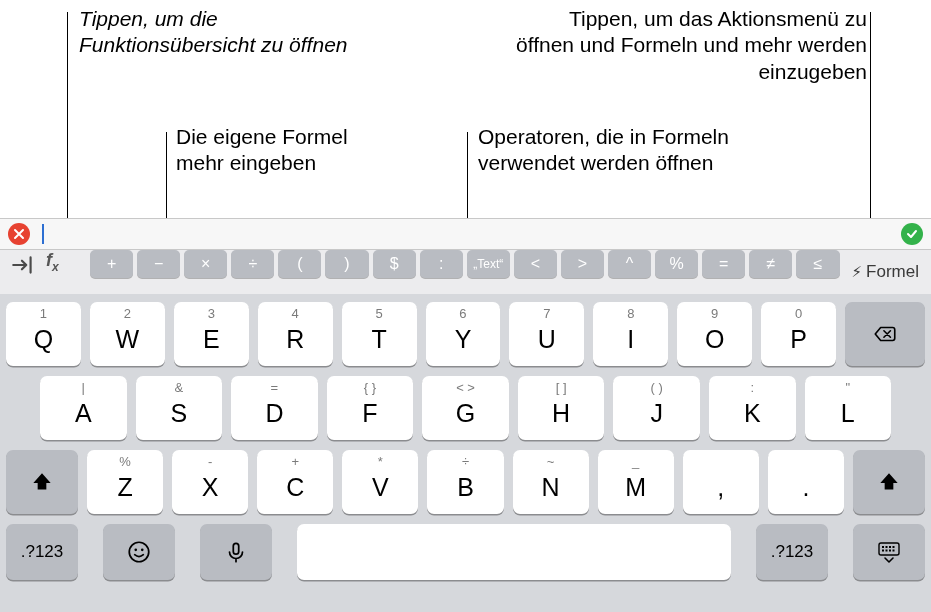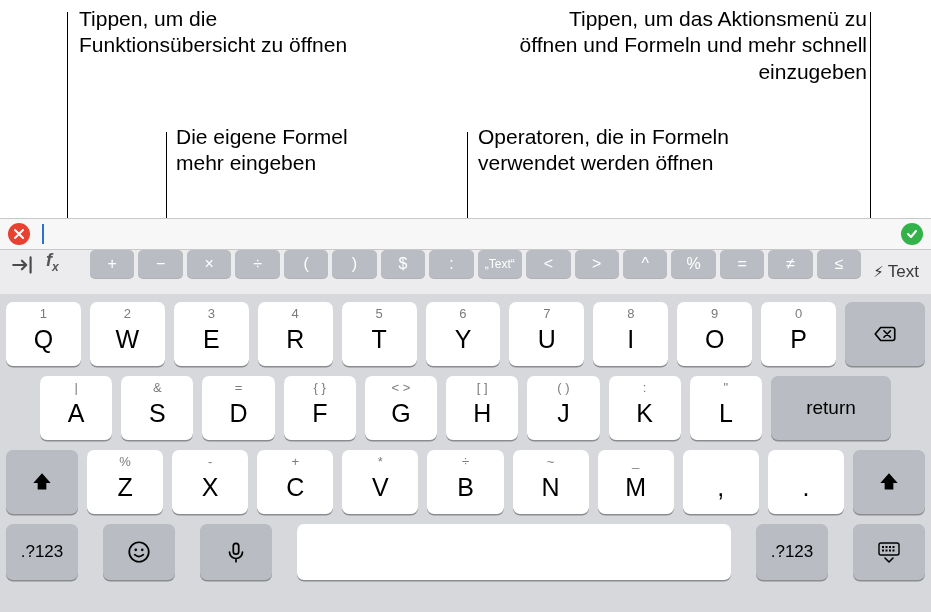--- a/index.html
+++ b/index.html
@@ -12,21 +12,21 @@
     overflow: hidden;
   }
 
   
   .anno {
     position: absolute;
     font-size: 21px;
     line-height: 1.25;
     color: #000;
   }
-  .anno-tl { left: 79px;  top: 6px;  width: 300px; }
+  .anno-tl { left: 79px;  top: 6px;  width: 300px; font-style: italic; }
   .anno-tr { right: 64px; top: 6px;  width: 360px; text-align: right; }
   .anno-ml { left: 176px; top: 124px; width: 220px; }
   .anno-mr { left: 478px; top: 124px; width: 300px; }
 
   
   .line { position: absolute; background: #000; }
   
   .l1v { left: 67px;  top: 12px;  width: 1px; height: 258px; }
   
   .l2v { left: 870px; top: 12px;  width: 1px; height: 258px; }
@@ -135,21 +135,21 @@
   .key-space { flex: 1 1 auto; }
   .krow4 { gap: 25px; }
   .krow4 .key { height: 56px; }
   .icon-svg { width: 26px; height: 26px; }
 
 </style>
 </head>
 <body>
 
 <div class="anno anno-tl">Tippen, um die Funktionsübersicht zu öffnen</div>
-<div class="anno anno-tr">Tippen, um das Aktionsmenü zu öffnen und Formeln und mehr schnell einzugeben</div>
+<div class="anno anno-tr">Tippen, um das Aktionsmenü zu öffnen und Formeln und mehr werden einzugeben</div>
 <div class="anno anno-ml">Die eigene Formel mehr eingeben</div>
 <div class="anno anno-mr">Operatoren, die in Formeln verwendet werden öffnen</div>
 
 <div class="line l1v"></div>
 <div class="line l2v"></div>
 <div class="line l3v"></div>
 <div class="line l3h"></div>
 <div class="line l4v"></div>
 <div class="line l4h"></div>
 <div class="line l4a"></div>
@@ -194,21 +194,21 @@
       <div class="op">&lt;</div>
       <div class="op">&gt;</div>
       <div class="op">^</div>
       <div class="op">%</div>
       <div class="op">=</div>
       <div class="op">≠</div>
       <div class="op">≤</div>
     </div>
   <div class="zelle-btn">
     <span class="bolt">⚡︎</span>
-    <span>Text</span>
+    <span>Formel</span>
   </div>
 </div>
 
 <div class="kbd">
 
   <div class="krow" id="krow1">
 
   <div class="key key-letter">
         <span class="alt">1</span>
         <span class="main">Q</span>
@@ -286,23 +286,20 @@
         <span class="alt">( )</span>
         <span class="main">J</span>
       </div>
       <div class="key key-letter">
         <span class="alt">:</span>
         <span class="main">K</span>
       </div>
       <div class="key key-letter">
         <span class="alt">"</span>
         <span class="main">L</span>
-      </div>
-      <div class="key key-return">
-        <span>return</span>
       </div>
     </div>
 
   <div class="krow" id="krow3">
       <div class="key key-shift">
         <svg class="icon-svg" viewBox="0 0 24 24">
           <path d="M12 4l8 9h-4v6h-8v-6H4l8-9z" fill="#000"></path>
         </svg>
       </div>
       <div class="key key-letter">

